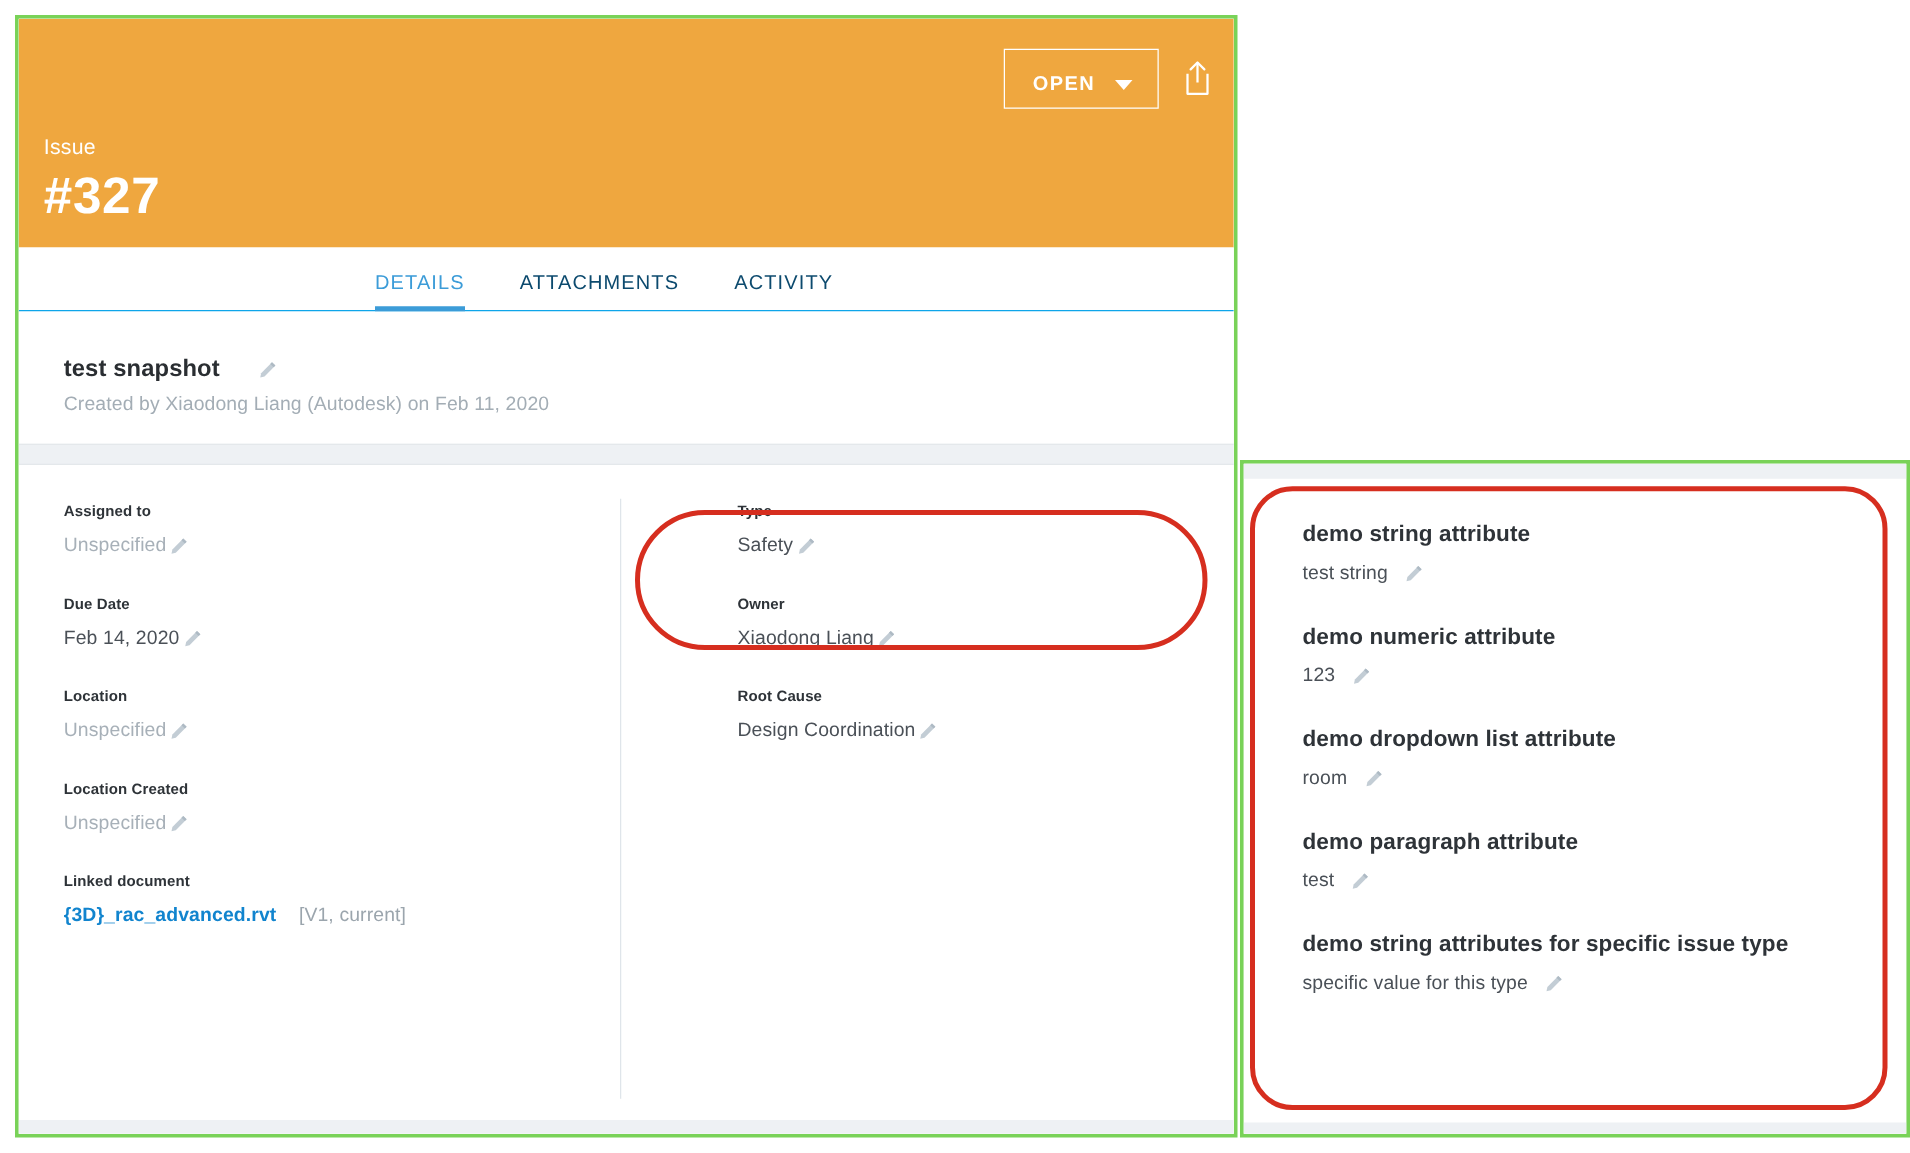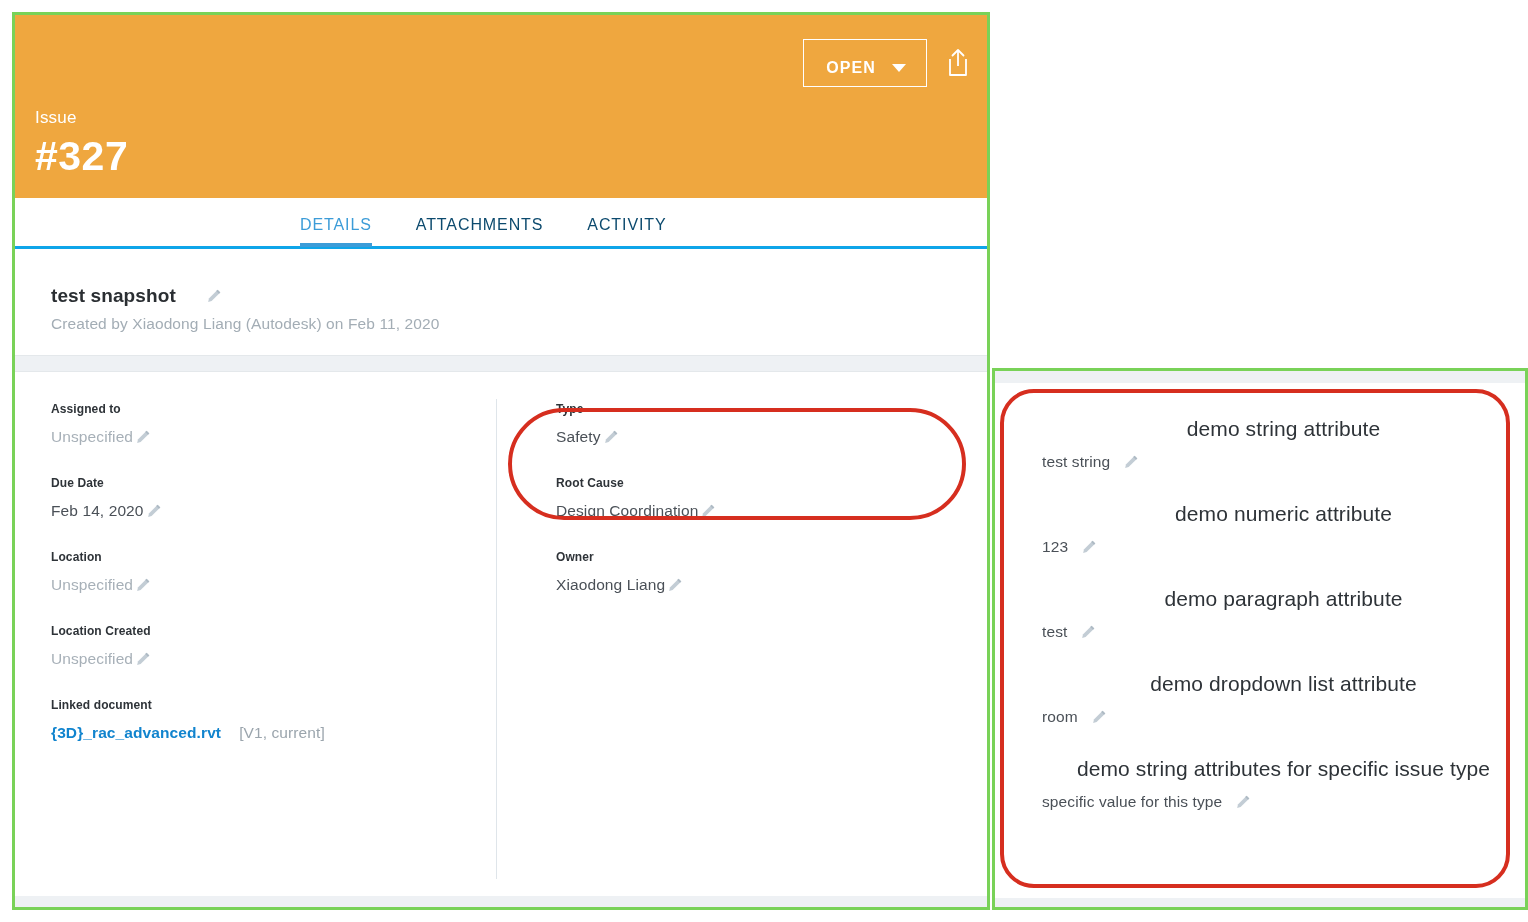--- a/index.html
+++ b/index.html
@@ -108,21 +108,21 @@
     font-size: 41px;
     font-weight: 700;
     letter-spacing: 0.5px;
   }
 
   
   #tabs-bar {
     position: relative;
     height: 51px;
     background: #ffffff;
-    border-bottom: 3px solid #0ea5e9;
+    border-bottom: 1px solid #0ea5e9;
     display: flex;
     align-items: flex-end;
     padding-left: 285px;
     box-sizing: border-box;
   }
   .tab {
     font-size: 16px;
     letter-spacing: 0.9px;
     color: #0c4a6e;
     padding: 0 0 12px 0;
@@ -189,21 +189,21 @@
     top: 27px;
     bottom: 0;
     width: 1px;
     background: #DFE5EA;
   }
   .fields-col {
     padding-top: 30px;
     box-sizing: border-box;
   }
   #fields-col-left  { width: 481px; padding-left: 36px; }
-  #fields-col-right { width: 491px; padding-left: 60px; }
+  #fields-col-right { width: 491px; padding-left: 94px; }
 
   .field { margin-bottom: 30px; }
   .field-label {
     font-size: 12px;
     font-weight: 700;
     color: #2E3338;
     letter-spacing: 0.1px;
     margin-bottom: 12px;
   }
   .field-value-row {
@@ -256,26 +256,25 @@
   }
   #attrs-top-strip {
     height: 12px;
     background: #EEF1F4;
   }
   #attrs-list {
     padding: 34px 0 0 47px;
   }
   .attr-item { margin-bottom: 31px; }
   .attr-label {
-    font-size: 21px;
-    font-weight: 400;
+    font-size: 18px;
+    font-weight: 700;
     color: #2E3338;
     letter-spacing: 0.1px;
     margin-bottom: 12px;
-    text-align: center;
   }
   .attr-value-row {
     display: flex;
     align-items: center;
     gap: 13px;
     font-size: 15.5px;
     color: #4A5057;
     letter-spacing: 0.1px;
   }
   #attrs-bottom-strip {
@@ -407,36 +406,36 @@
           <span class="pencil-icon">
             <svg width="16" height="16" viewBox="0 0 16 16" aria-hidden="true">
               <path d="M11.6 1.7 L14.3 4.4 L5.6 13.1 L2.2 14.0 L2.9 10.6 Z" fill="#C3CDD5"></path>
               <path d="M11.6 1.7 L14.3 4.4 L12.9 5.8 L10.2 3.1 Z" fill="#AEBAC4"></path>
             </svg>
           </span>
         </div>
       </div>
 
       <div class="field">
+        <div class="field-label">Owner</div>
+        <div class="field-value-row">
+          <span class="field-value">Xiaodong Liang</span>
+          <span class="pencil-icon">
+            <svg width="16" height="16" viewBox="0 0 16 16" aria-hidden="true">
+              <path d="M11.6 1.7 L14.3 4.4 L5.6 13.1 L2.2 14.0 L2.9 10.6 Z" fill="#C3CDD5"></path>
+              <path d="M11.6 1.7 L14.3 4.4 L12.9 5.8 L10.2 3.1 Z" fill="#AEBAC4"></path>
+            </svg>
+          </span>
+        </div>
+      </div>
+
+      <div class="field">
         <div class="field-label">Root Cause</div>
         <div class="field-value-row">
           <span class="field-value">Design Coordination</span>
-          <span class="pencil-icon">
-            <svg width="16" height="16" viewBox="0 0 16 16" aria-hidden="true">
-              <path d="M11.6 1.7 L14.3 4.4 L5.6 13.1 L2.2 14.0 L2.9 10.6 Z" fill="#C3CDD5"></path>
-              <path d="M11.6 1.7 L14.3 4.4 L12.9 5.8 L10.2 3.1 Z" fill="#AEBAC4"></path>
-            </svg>
-          </span>
-        </div>
-      </div>
-
-      <div class="field">
-        <div class="field-label">Owner</div>
-        <div class="field-value-row">
-          <span class="field-value">Xiaodong Liang</span>
           <span class="pencil-icon">
             <svg width="16" height="16" viewBox="0 0 16 16" aria-hidden="true">
               <path d="M11.6 1.7 L14.3 4.4 L5.6 13.1 L2.2 14.0 L2.9 10.6 Z" fill="#C3CDD5"></path>
               <path d="M11.6 1.7 L14.3 4.4 L12.9 5.8 L10.2 3.1 Z" fill="#AEBAC4"></path>
             </svg>
           </span>
         </div>
       </div>
 
     </div>
@@ -471,36 +470,36 @@
         <span class="pencil-icon">
           <svg width="16" height="16" viewBox="0 0 16 16" aria-hidden="true">
             <path d="M11.6 1.7 L14.3 4.4 L5.6 13.1 L2.2 14.0 L2.9 10.6 Z" fill="#C3CDD5"></path>
             <path d="M11.6 1.7 L14.3 4.4 L12.9 5.8 L10.2 3.1 Z" fill="#AEBAC4"></path>
           </svg>
         </span>
       </div>
     </div>
 
     <div class="attr-item">
-      <div class="attr-label">demo paragraph attribute</div>
+      <div class="attr-label">demo dropdown list attribute</div>
       <div class="attr-value-row">
-        <span>test</span>
+        <span>room</span>
         <span class="pencil-icon">
           <svg width="16" height="16" viewBox="0 0 16 16" aria-hidden="true">
             <path d="M11.6 1.7 L14.3 4.4 L5.6 13.1 L2.2 14.0 L2.9 10.6 Z" fill="#C3CDD5"></path>
             <path d="M11.6 1.7 L14.3 4.4 L12.9 5.8 L10.2 3.1 Z" fill="#AEBAC4"></path>
           </svg>
         </span>
       </div>
     </div>
 
     <div class="attr-item">
-      <div class="attr-label">demo dropdown list attribute</div>
+      <div class="attr-label">demo paragraph attribute</div>
       <div class="attr-value-row">
-        <span>room</span>
+        <span>test</span>
         <span class="pencil-icon">
           <svg width="16" height="16" viewBox="0 0 16 16" aria-hidden="true">
             <path d="M11.6 1.7 L14.3 4.4 L5.6 13.1 L2.2 14.0 L2.9 10.6 Z" fill="#C3CDD5"></path>
             <path d="M11.6 1.7 L14.3 4.4 L12.9 5.8 L10.2 3.1 Z" fill="#AEBAC4"></path>
           </svg>
         </span>
       </div>
     </div>
 
     <div class="attr-item">

